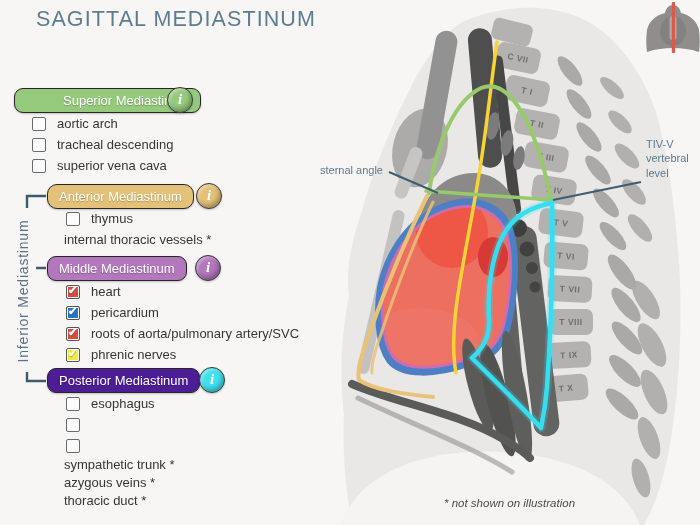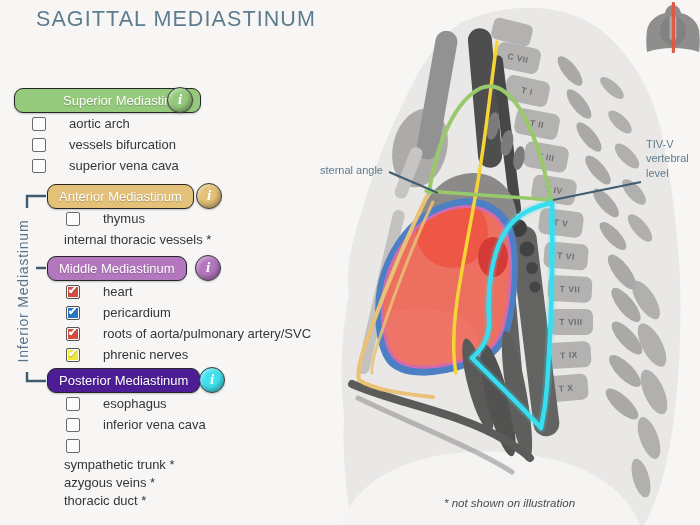--- a/index.html
+++ b/index.html
@@ -4,21 +4,21 @@
 <style>
   html,body{margin:0;padding:0}
   body{width:700px;height:525px;background:#f7f6f5;font-family:"Liberation Sans",sans-serif;position:relative;overflow:hidden}
   #stage{position:absolute;left:0;top:0;width:700px;height:525px}
   svg#art{position:absolute;left:0;top:0}
   .vlabel{font-size:8.5px;font-weight:bold;fill:#6f6e6d;text-anchor:middle;letter-spacing:.5px;font-family:"Liberation Sans",sans-serif}
   .title{position:absolute;left:0;top:7px;width:352px;text-align:center;font-size:21.5px;letter-spacing:1.1px;color:#5d7c8e}
   .intro{position:absolute;left:10px;top:36px;width:335px;font-size:13.5px;color:#2f2f2f;line-height:1.45}
   .btn{position:absolute;height:17px;padding:3px 11px;border:1.6px solid #262626;border-radius:9px;color:#fff;font-size:13px;line-height:17px;white-space:nowrap;text-shadow:0 1px 1px rgba(0,0,0,.25);box-shadow:0 1px 2px rgba(0,0,0,.22)}
   .info{position:absolute;width:24px;height:24px;border:1.5px solid #3a3a3a;border-radius:50%;color:#fff;font-family:"Liberation Serif",serif;font-style:italic;font-weight:bold;font-size:15px;text-align:center;line-height:23px;box-shadow:inset -2px -3px 4px rgba(0,0,0,.28),inset 2px 2px 3px rgba(255,255,255,.35),0 1px 2px rgba(0,0,0,.2)}
-  .row{position:absolute;display:flex;align-items:center;gap:23px;height:15px}
+  .row{position:absolute;display:flex;align-items:center;gap:11px;height:15px}
   .cb{width:12px;height:12px;border:1.4px solid #6a6a6a;border-radius:2px;background:#fcfcfc;flex:0 0 auto;position:relative}
   .cb.checked{box-shadow:inset 0 0 0 1px #fff;border-color:#565656}
   .cb.checked::after{content:"\2714";position:absolute;left:1px;top:-2px;font-size:11px;color:#fff;font-weight:bold;text-shadow:0 1px 1px rgba(0,0,0,.3)}
   .lbl{font-size:13px;color:#363636;white-space:nowrap}
   .note{position:absolute;font-size:13px;color:#363636;white-space:nowrap}
   .vert-label{position:absolute;left:23px;top:291px;transform:translate(-50%,-50%) rotate(-90deg);white-space:nowrap;font-size:14px;color:#577389;letter-spacing:.8px}
   .ill-label{position:absolute;font-size:11px;color:#5d7b8d;line-height:1.3;white-space:nowrap}
   .footnote{position:absolute;left:444px;top:497px;font-size:11.5px;font-style:italic;color:#4c4c4c;white-space:nowrap}
   b{font-weight:bold}
 </style>
@@ -153,28 +153,28 @@
 
 
   <div class="btn" style="left: 14px; top: 88px; background: rgb(149, 202, 125); padding-left: 48px;">Superior Mediastinum</div>
   <div class="info" style="left: 167px; top: 87px; background: rgb(149, 202, 125);">i</div>
   <div class="row" style="left:32px;top:116px">
     <span class="cb"></span>
     <span class="lbl">aortic arch</span>
   </div>
   <div class="row" style="left:32px;top:137px">
     <span class="cb"></span>
-    <span class="lbl">vessels bifurcation</span>
+    <span class="lbl">tracheal descending</span>
   </div>
   <div class="row" style="left:32px;top:158px">
     <span class="cb"></span>
     <span class="lbl">superior vena cava</span>
   </div>
 
-  <div class="btn" style="left: 47px; top: 184px; background: rgb(227, 193, 120);">Anterior Mediastinum</div>
+  <div class="btn" style="left: 47px; top: 184px; background: rgb(227, 193, 120); border-radius: 10px;">Anterior Mediastinum</div>
   <div class="info" style="left: 196px; top: 183px; background: rgb(227, 193, 120);">i</div>
   <div class="row" style="left:66px;top:211px">
     <span class="cb"></span>
     <span class="lbl">thymus</span>
   </div>
   <div class="note" style="left:64px;top:232px">internal thoracic vessels *</div>
 
   <div class="btn" style="left: 47px; top: 256px; background: rgb(178, 119, 189);">Middle Mediastinum</div>
   <div class="info" style="left: 195px; top: 255px; background: rgb(178, 119, 189);">i</div>
   <div class="row" style="left:66px;top:284px">
@@ -195,21 +195,20 @@
   </div>
 
   <div class="btn" style="left: 47px; top: 368px; background: #4c1d95;">Posterior Mediastinum</div>
   <div class="info" style="left: 199px; top: 367px; background: rgb(64, 224, 239);">i</div>
   <div class="row" style="left:66px;top:396px">
     <span class="cb"></span>
     <span class="lbl">esophagus</span>
   </div>
   <div class="row" style="left:66px;top:417px">
     <span class="cb"></span>
-    <span class="lbl">inferior vena cava</span>
   </div>
   <div class="row" style="left:66px;top:438px">
     <span class="cb"></span>
   </div>
   <div class="note" style="left:64px;top:457px">sympathetic trunk *</div>
   <div class="note" style="left:64px;top:475px">azygous veins *</div>
   <div class="note" style="left:64px;top:493px">thoracic duct *</div>
 
   <div class="vert-label">Inferior Mediastinum</div>
 

